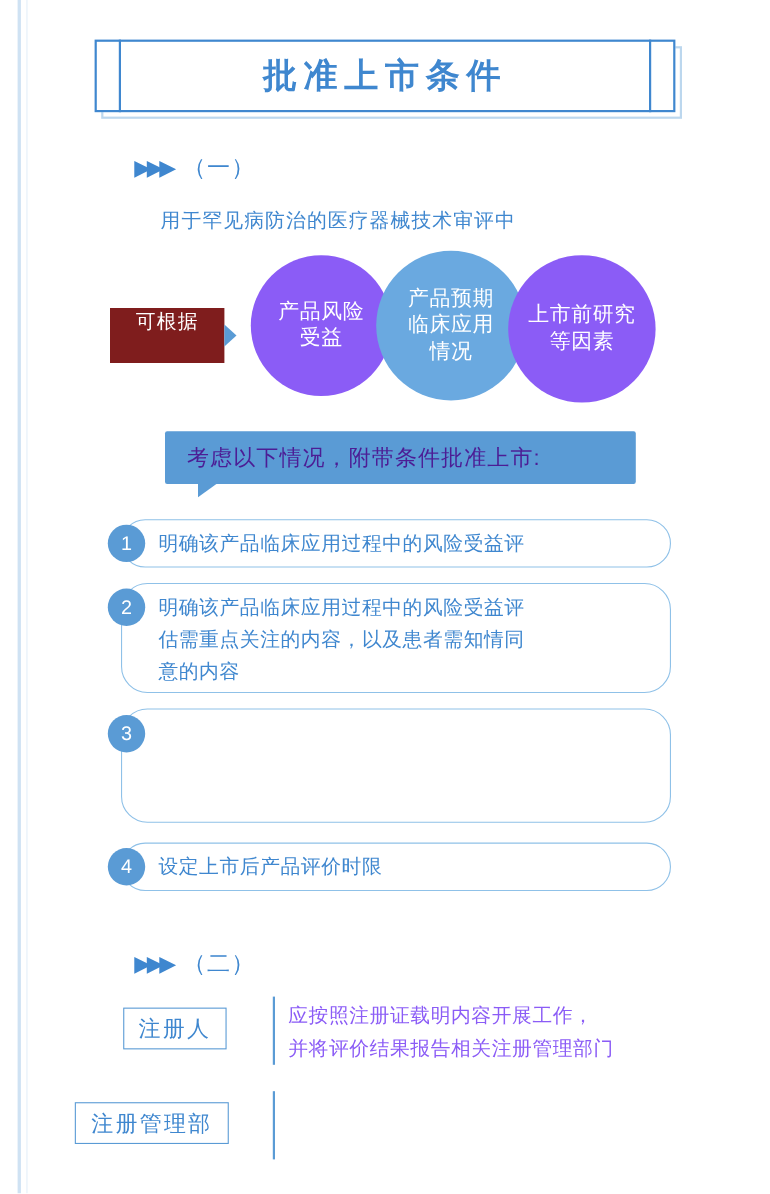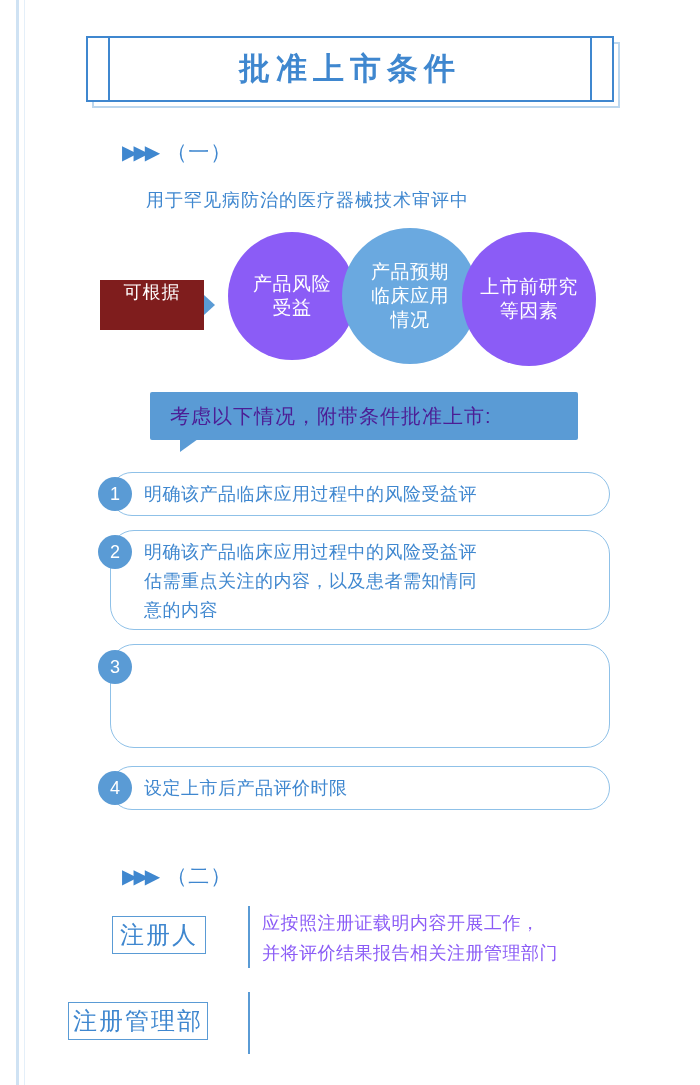--- a/index.html
+++ b/index.html
@@ -154,21 +154,21 @@
     line-height:29px;
     letter-spacing:0.5px;
   }
 
   
   .btag{
     position:absolute;
     border:1px solid #5a9bd5;
     background:#fff;
     color:#3f87cf;
-    font-size:24px;
+    font-size:20px;
     display:flex;align-items:center;justify-content:center;
     letter-spacing:2px;
     box-sizing:border-box;
   }
   .vline{
     position:absolute;
     width:2px;background:#5a9bd5;
   }
   .btext{
     position:absolute;

